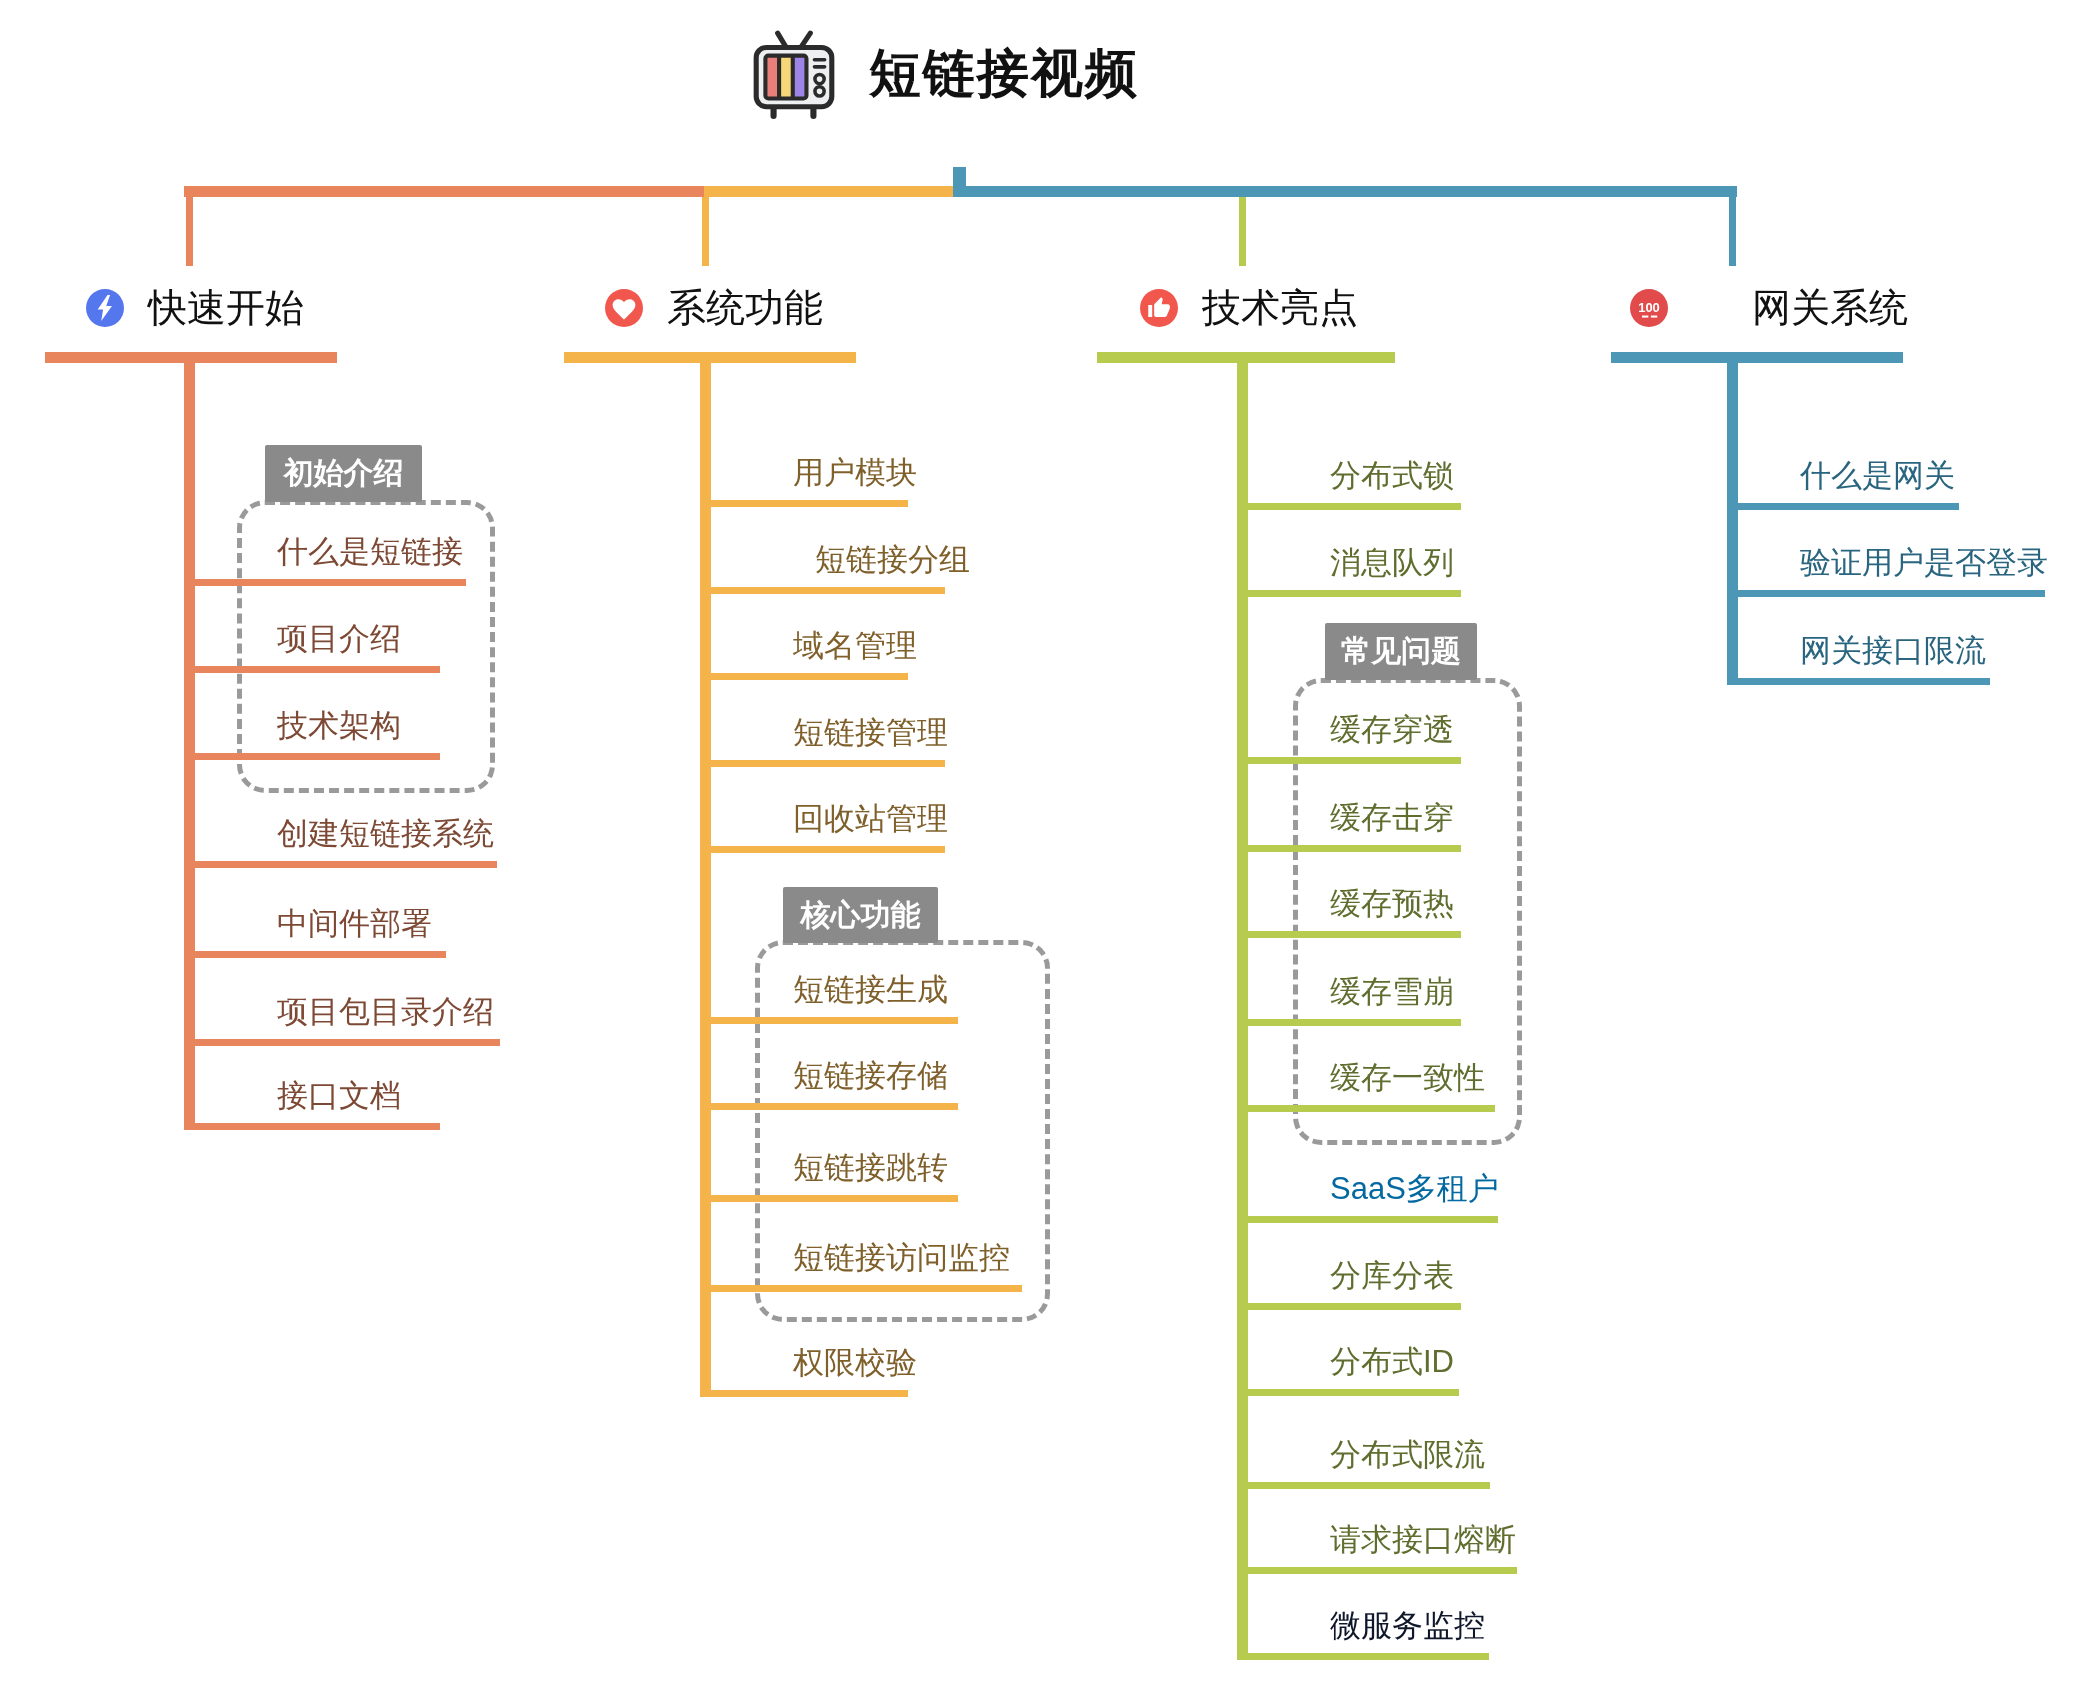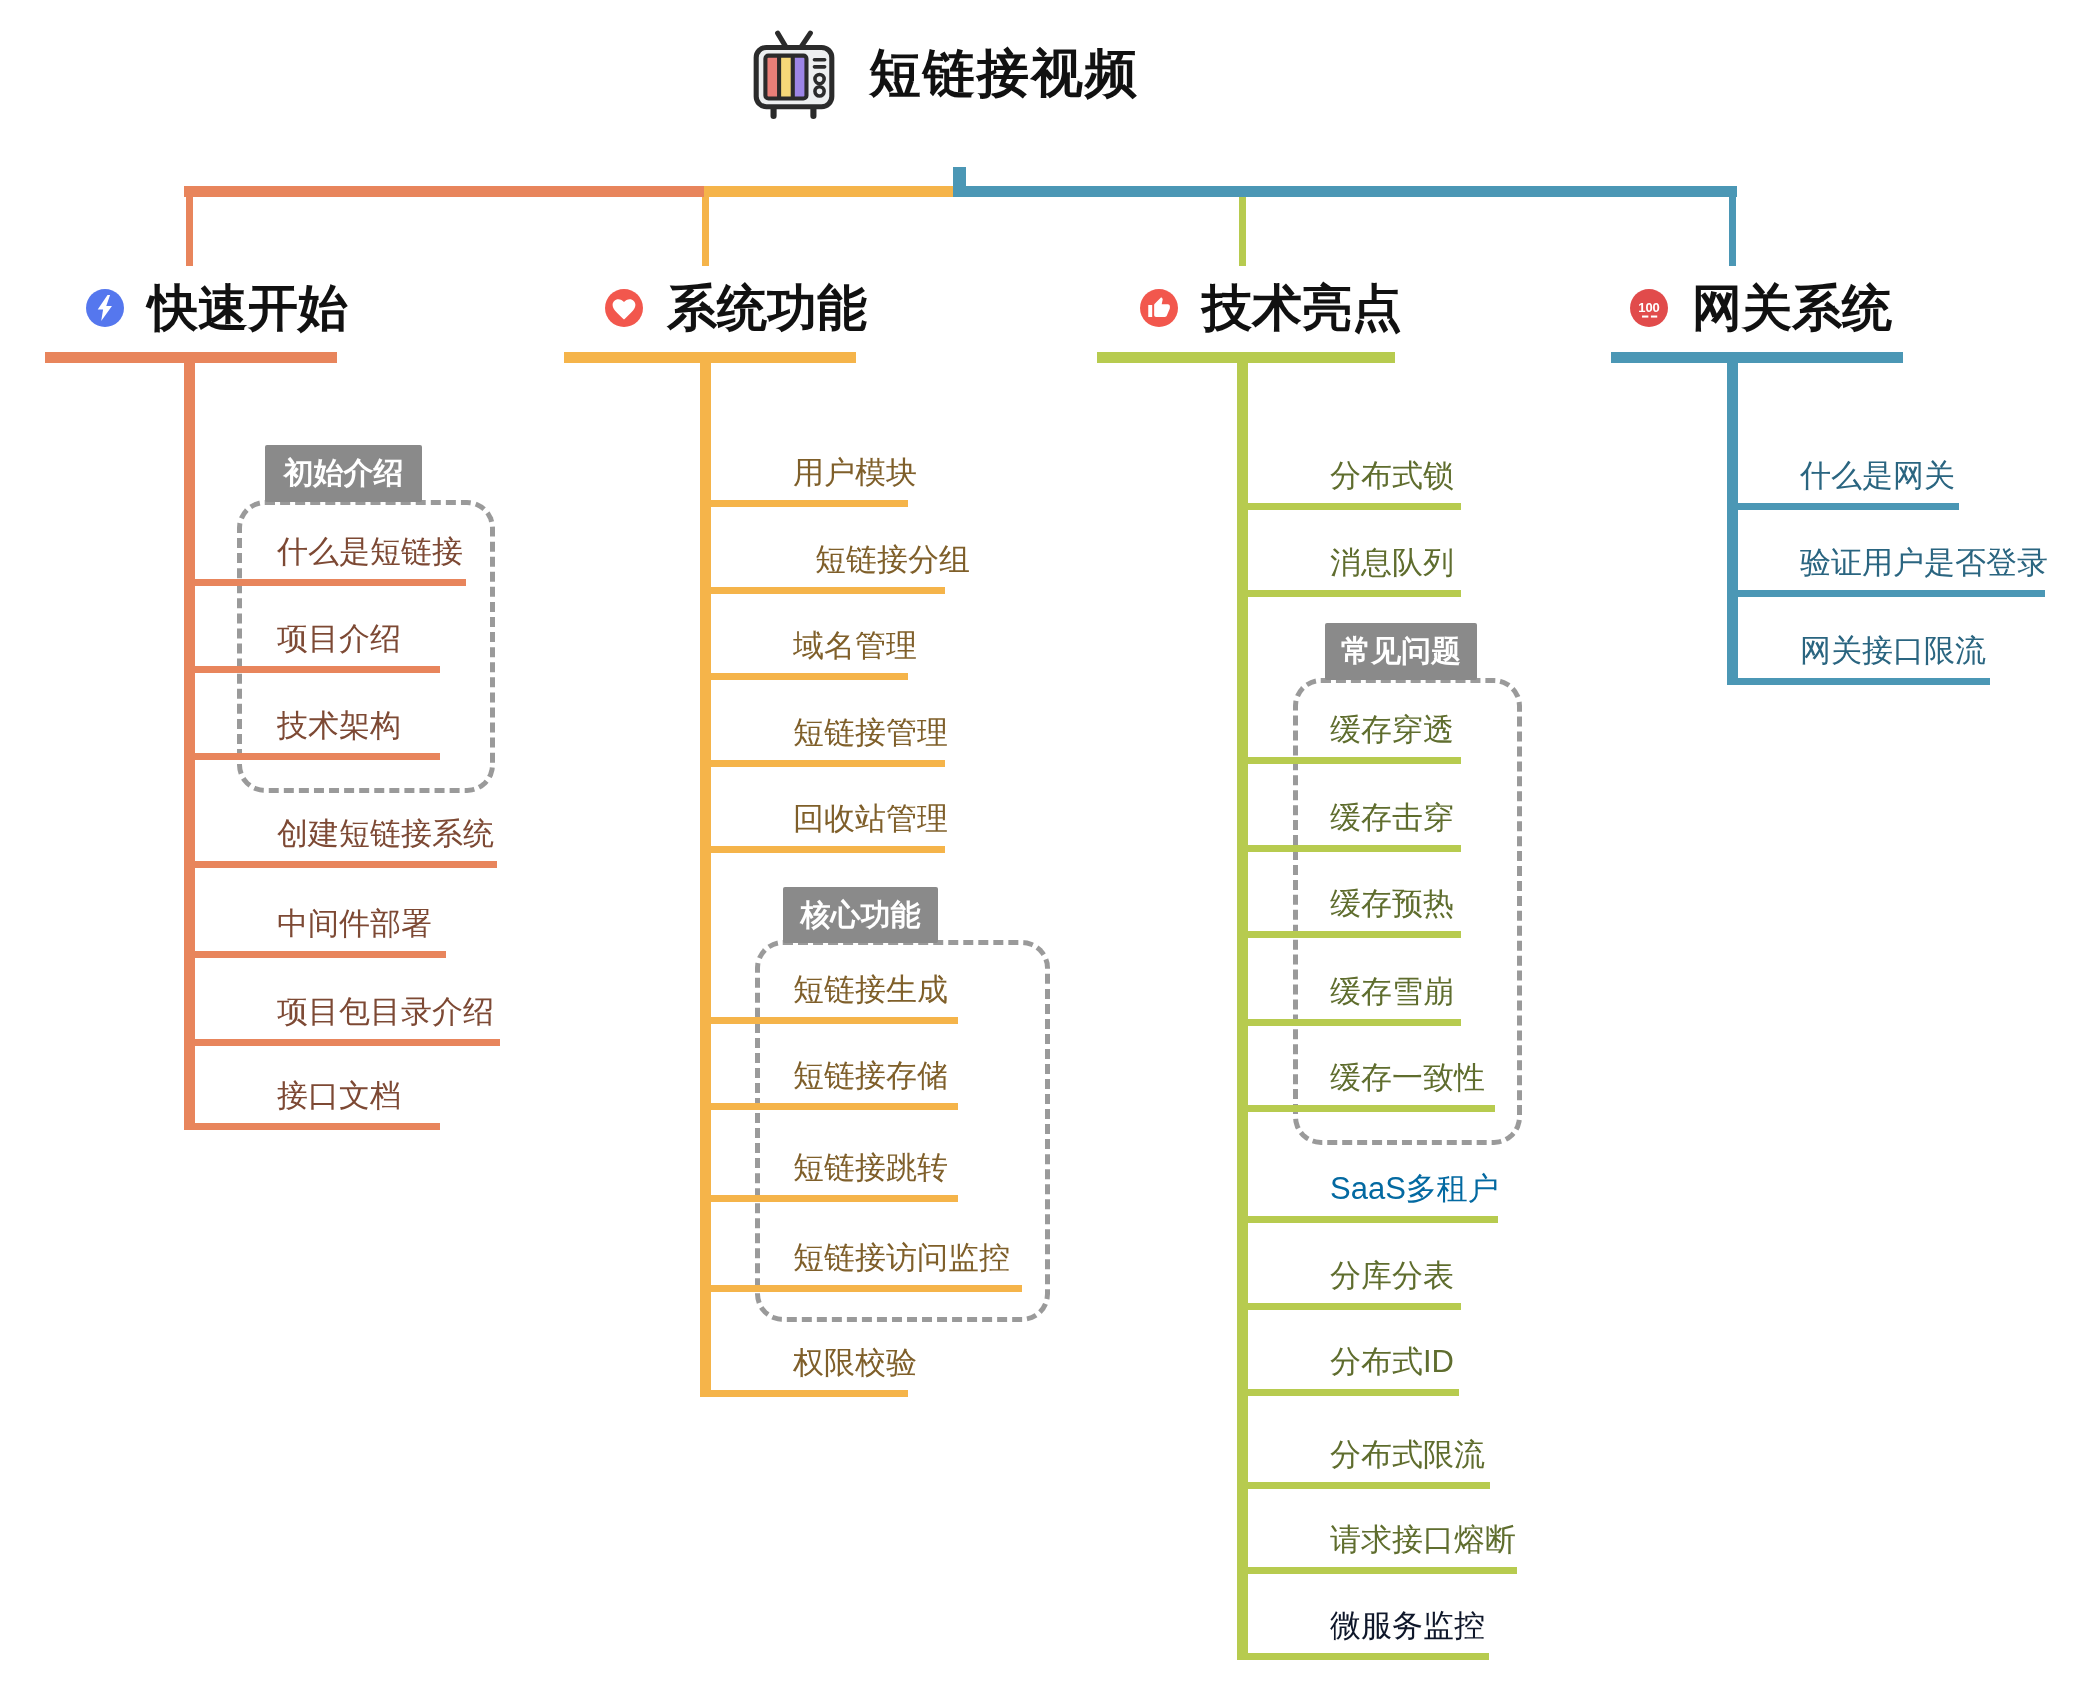--- a/index.html
+++ b/index.html
@@ -2,21 +2,21 @@
 <html><head>
 <meta charset="utf-8">
 <style>
   html,body{margin:0;padding:0;background:#ffffff;}
   #canvas{position:relative;width:2088px;height:1690px;background:#ffffff;overflow:hidden;
           font-family:"Liberation Sans","DejaVu Sans",sans-serif;}
   .title-wrap{position:absolute;left:749px;top:26px;height:96px;display:flex;align-items:center;gap:30px;}
   .title-text{font-size:52px;font-weight:800;color:#111111;white-space:nowrap;letter-spacing:2px;}
   .tv{width:90px;height:94px;display:block;}
   .seg,.stub,.drop,.trunk,.cline,.bunder{position:absolute;}
-  .blabel{position:absolute;font-size:50px;font-weight:700;color:#111111;white-space:nowrap;line-height:44px;}
+  .blabel{position:absolute;font-size:39px;font-weight:400;color:#111111;white-space:nowrap;line-height:44px;}
   .bicon{position:absolute;width:38px;height:38px;}
   .child-label{position:absolute;font-size:31px;font-weight:400;white-space:nowrap;line-height:40px;}
   .gbox{position:absolute;border:5px dashed #9A9A9A;border-radius:28px;}
   .gtag{position:absolute;color:#ffffff;font-size:30px;display:flex;align-items:center;justify-content:center;
         border-radius:2px;white-space:nowrap;font-weight:700;}
 </style>
 </head>
 <body>
 
 <div id="canvas">
@@ -135,21 +135,21 @@
       <div class="cline" style="left: 1237px; top: 1653px; width: 252px; height: 7px; background: rgb(183, 203, 79);"></div>
       <div class="child-label" style="left: 1330px; top: 1606px; color: #0f172a;">微服务监控</div>
       <div class="gtag" style="left: 1325px; top: 623px; width: 152px; height: 57px; background: rgb(138, 138, 138); color: rgb(255, 255, 255);">常见问题</div>
       <div class="drop" style="left: 1729px; top: 197px; width: 7px; height: 69px; background: rgb(75, 151, 181);"></div>
       <div class="bicon" style="left: 1630px; top: 289px;"><svg width="38" height="38" viewBox="0 0 24 24">
           <circle cx="12" cy="12" r="12" fill="#E14B4B"></circle>
           <text x="12" y="14.6" text-anchor="middle" font-size="8.2" font-weight="bold" fill="#fff" font-family="Liberation Sans, sans-serif">100</text>
           <path d="M7.6 17.4h4" stroke="#fff" stroke-width="1.3"></path>
           <path d="M13.2 17.4h4" stroke="#fff" stroke-width="1.3"></path>
         </svg></div>
-      <div class="blabel" style="left: 1692px; top: 286px; color: rgb(17, 17, 17);">网关系统</div>
+      <div class="blabel" style="left: 1752px; top: 286px; color: rgb(17, 17, 17);">网关系统</div>
       <div class="bunder" style="left: 1611px; top: 352px; width: 292px; height: 11px; background: rgb(75, 151, 181);"></div>
       <div class="trunk" style="left: 1727px; top: 363px; width: 11px; height: 322px; background: rgb(75, 151, 181);"></div>
       <div class="cline" style="left: 1727px; top: 503px; width: 232px; height: 7px; background: rgb(75, 151, 181);"></div>
       <div class="child-label" style="left: 1800px; top: 456px; color: rgb(42, 101, 128);">什么是网关</div>
       <div class="cline" style="left: 1727px; top: 590px; width: 318px; height: 7px; background: rgb(75, 151, 181);"></div>
       <div class="child-label" style="left: 1800px; top: 543px; color: rgb(42, 101, 128);">验证用户是否登录</div>
       <div class="cline" style="left: 1727px; top: 678px; width: 263px; height: 7px; background: rgb(75, 151, 181);"></div>
       <div class="child-label" style="left: 1800px; top: 631px; color: rgb(42, 101, 128);">网关接口限流</div>
     </div>
 </div>

